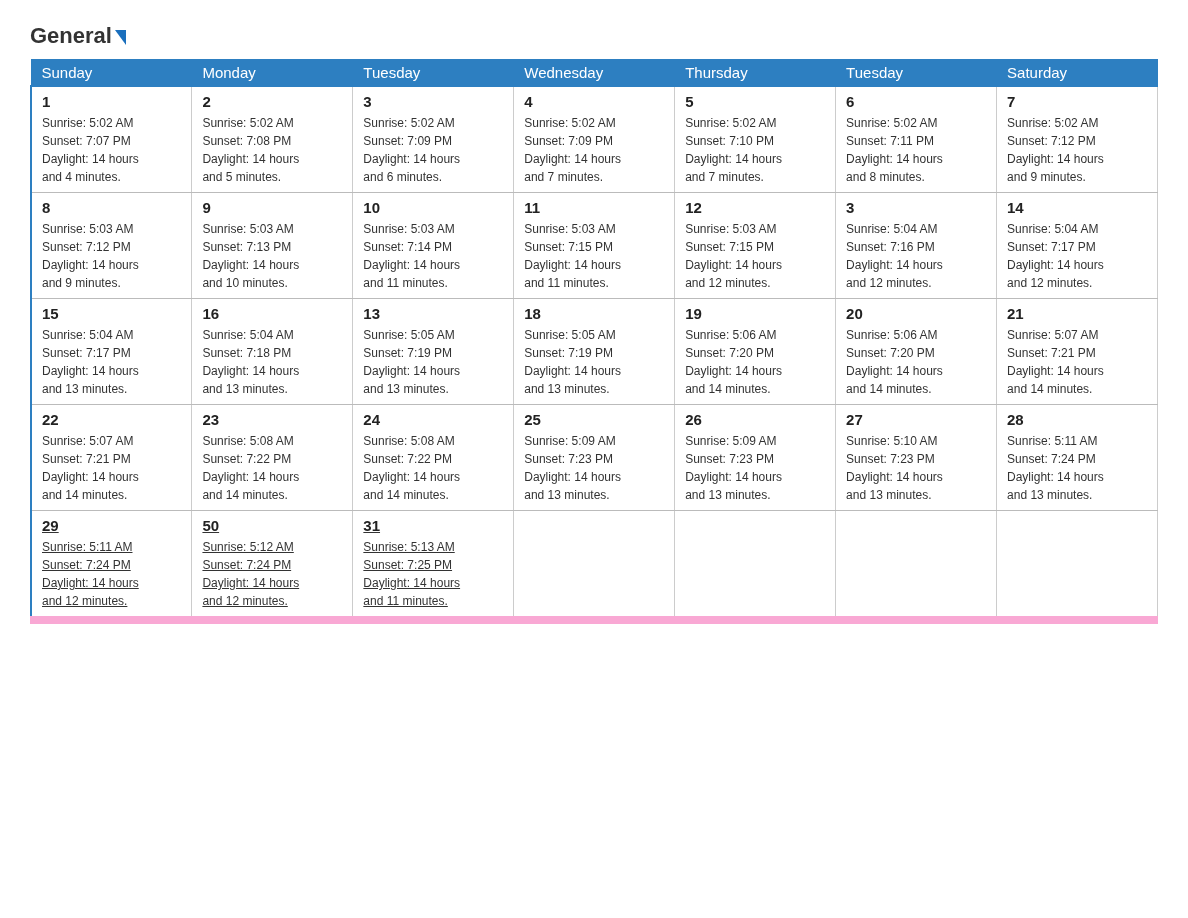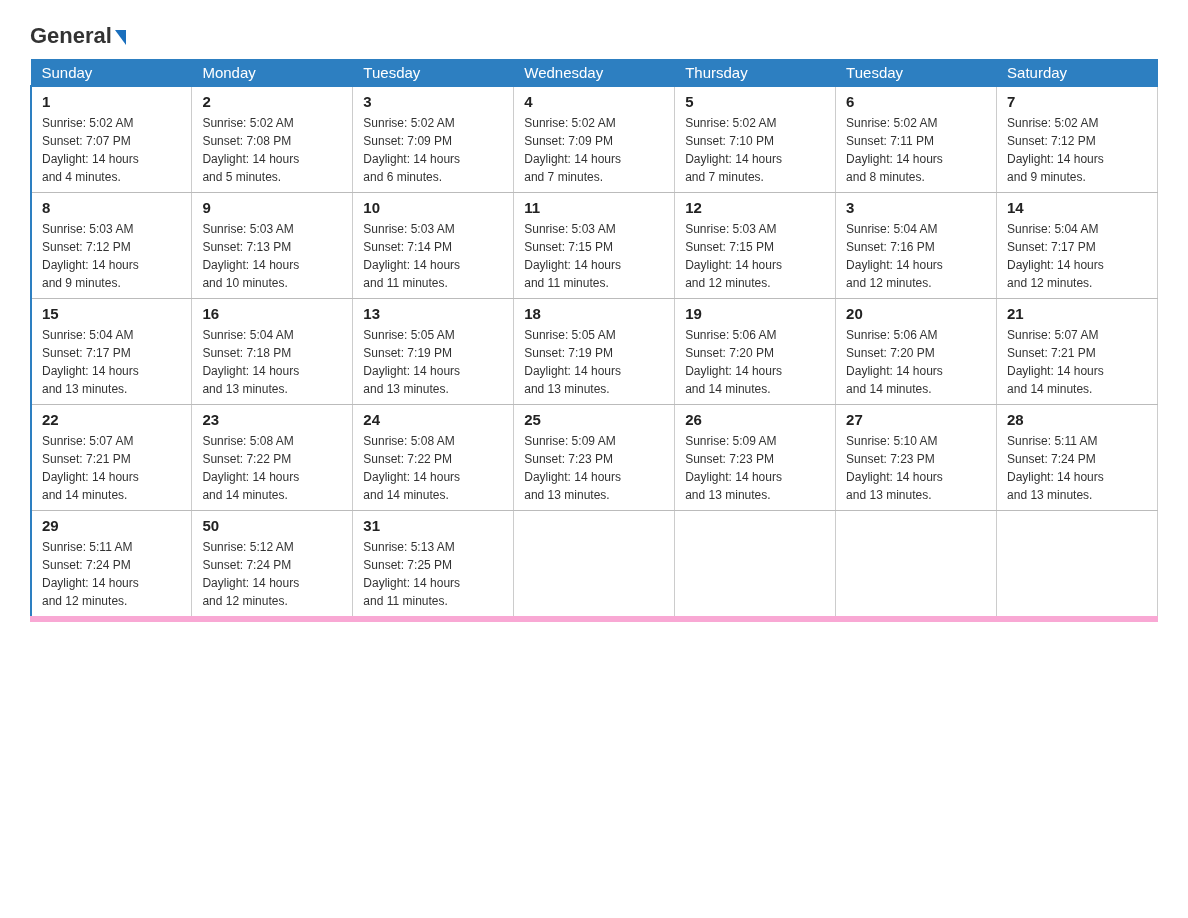--- a/index.html
+++ b/index.html
@@ -91,21 +91,22 @@
     tbody tr td:first-child {
       border-left: 2px solid #2d7fc1;
     }
     tbody tr:first-child td {
       border-top: 2px solid #2d7fc1;
     }
     tbody tr td {
       border-bottom: 1px solid #bbb;
     }
     tbody tr:last-child td {
-      border-bottom: 6px solid #f9a8d4;
+      border-bottom: 8px solid #f9a8d4;
+      text-decoration: underline;
     }
     .empty-cell {
       background: #fff;
     }
   </style>
 </head>
 <body>
 
 <div class="header-area">
   <div class="logo-area">

